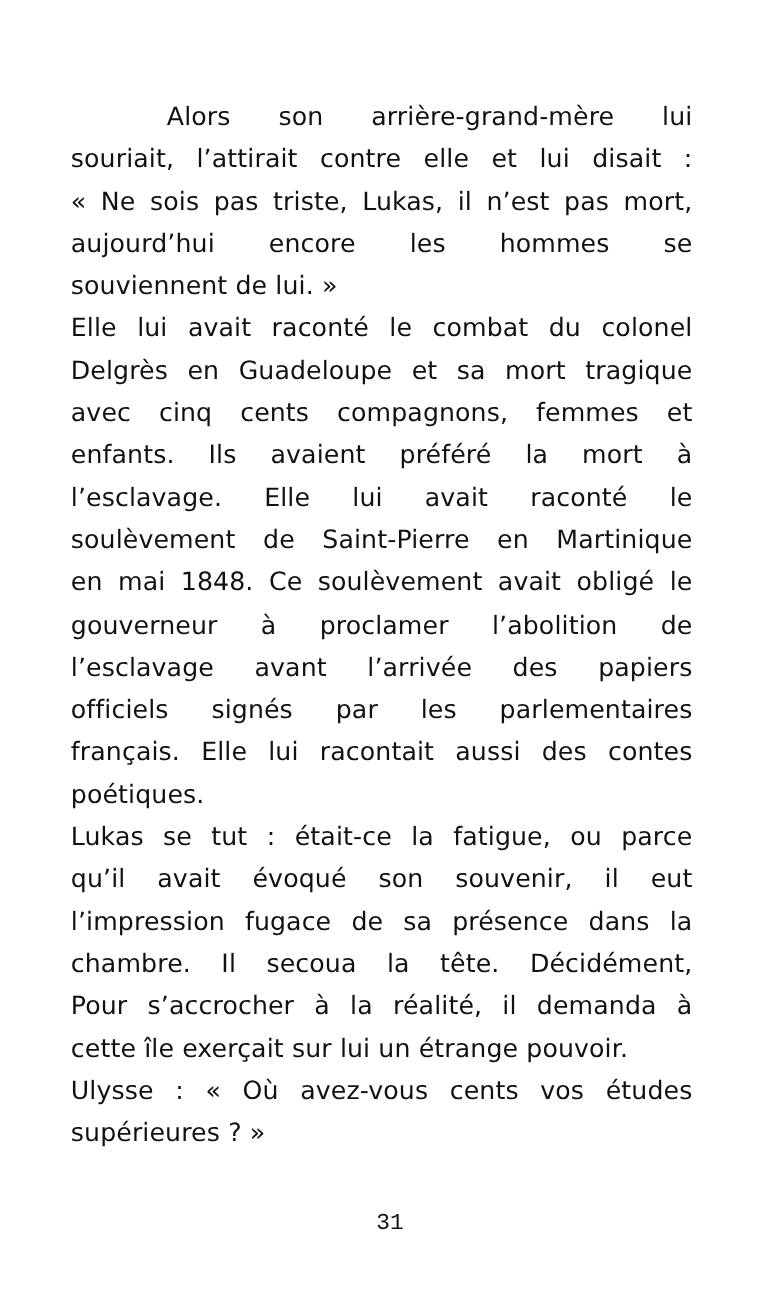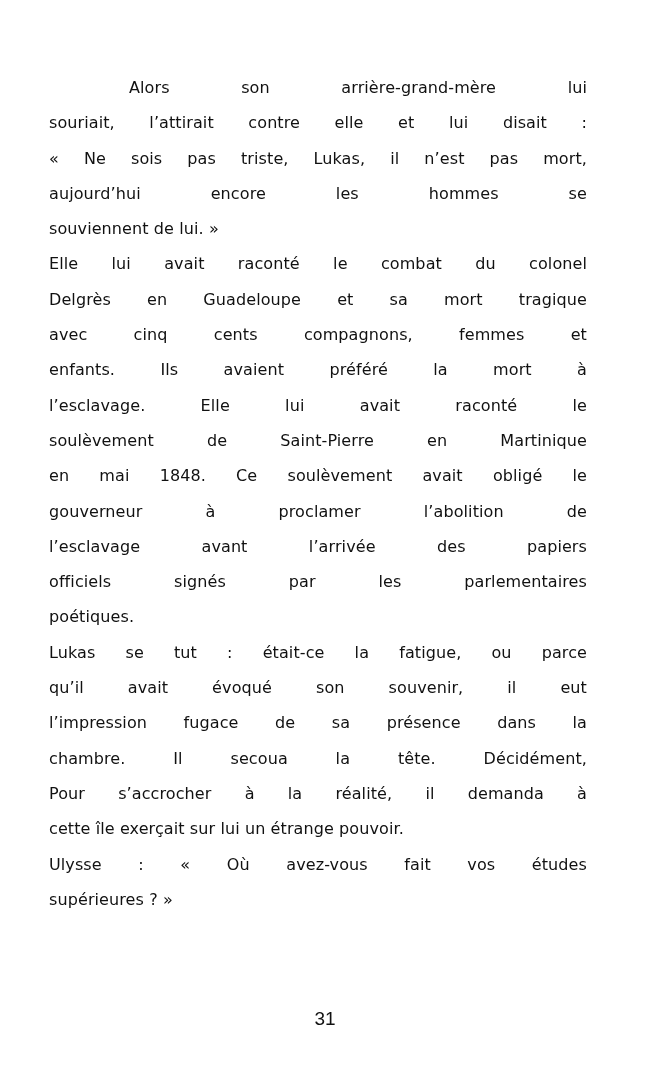--- a/index.html
+++ b/index.html
@@ -1,33 +1,33 @@
 <!DOCTYPE html>
 <html><head>
 <meta charset="utf-8">
 <style>
   html, body { margin: 0; padding: 0; background: #ffffff; }
   body { width: 650px; height: 1084px; position: relative; overflow: hidden; }
   .page { position: absolute; left: 47px; top: 68px; width: 542px; }
   .para {
     font-family: "DejaVu Sans", sans-serif;
-    font-size: 16px;
+    font-size: 21px;
     line-height: 35.3px;
     color: #111;
     text-align: justify;
-    margin: 2px;
+    margin: 12px;
     letter-spacing: 0.1px;
   }
   .line { display: block; text-align: justify; text-align-last: justify; white-space: nowrap; height: 35.3px; }
   .line.last { text-align-last: left; }
   .line.indent { padding-left: 80px; }
   .page-number {
     position: absolute; left: 0; width: 650px; top: 1008px;
     text-align: center;
-    font-family: Liberation Sans, sans-serif;
+    font-family: Liberation Mono, monospace;
     font-size: 19px; color: #111;
   }
 </style>
 </head>
 <body>
 
 <div class="page">
   <div class="para">
     <span class="line indent">Alors son arrière-grand-mère lui</span>
     <span class="line">souriait, l’attirait contre elle et lui disait :</span>
@@ -37,25 +37,26 @@
     <span class="line">Elle lui avait raconté le combat du colonel</span>
     <span class="line">Delgrès en Guadeloupe et sa mort tragique</span>
     <span class="line">avec cinq cents compagnons, femmes et</span>
     <span class="line">enfants. Ils avaient préféré la mort à</span>
     <span class="line">l’esclavage. Elle lui avait raconté le</span>
     <span class="line">soulèvement de Saint-Pierre en Martinique</span>
     <span class="line">en mai 1848. Ce soulèvement avait obligé le</span>
     <span class="line">gouverneur à proclamer l’abolition de</span>
     <span class="line">l’esclavage avant l’arrivée des papiers</span>
     <span class="line">officiels signés par les parlementaires</span>
+    <span class="line">français. Elle lui racontait aussi des contes</span>
     <span class="line last">poétiques.</span>
     <span class="line">Lukas se tut : était-ce la fatigue, ou parce</span>
     <span class="line">qu’il avait évoqué son souvenir, il eut</span>
     <span class="line">l’impression fugace de sa présence dans la</span>
     <span class="line">chambre. Il secoua la tête. Décidément,</span>
     <span class="line">Pour s’accrocher à la réalité, il demanda à</span>
     <span class="line last">cette île exerçait sur lui un étrange pouvoir.</span>
-    <span class="line">Ulysse : « Où avez-vous fait vos études</span>
+    <span class="line">Ulysse : « Où avez-vous cents vos études</span>
     <span class="line last">supérieures ? »</span>
   </div>
 </div>
 
 <div class="page-number">31</div>
 
 </body></html>

